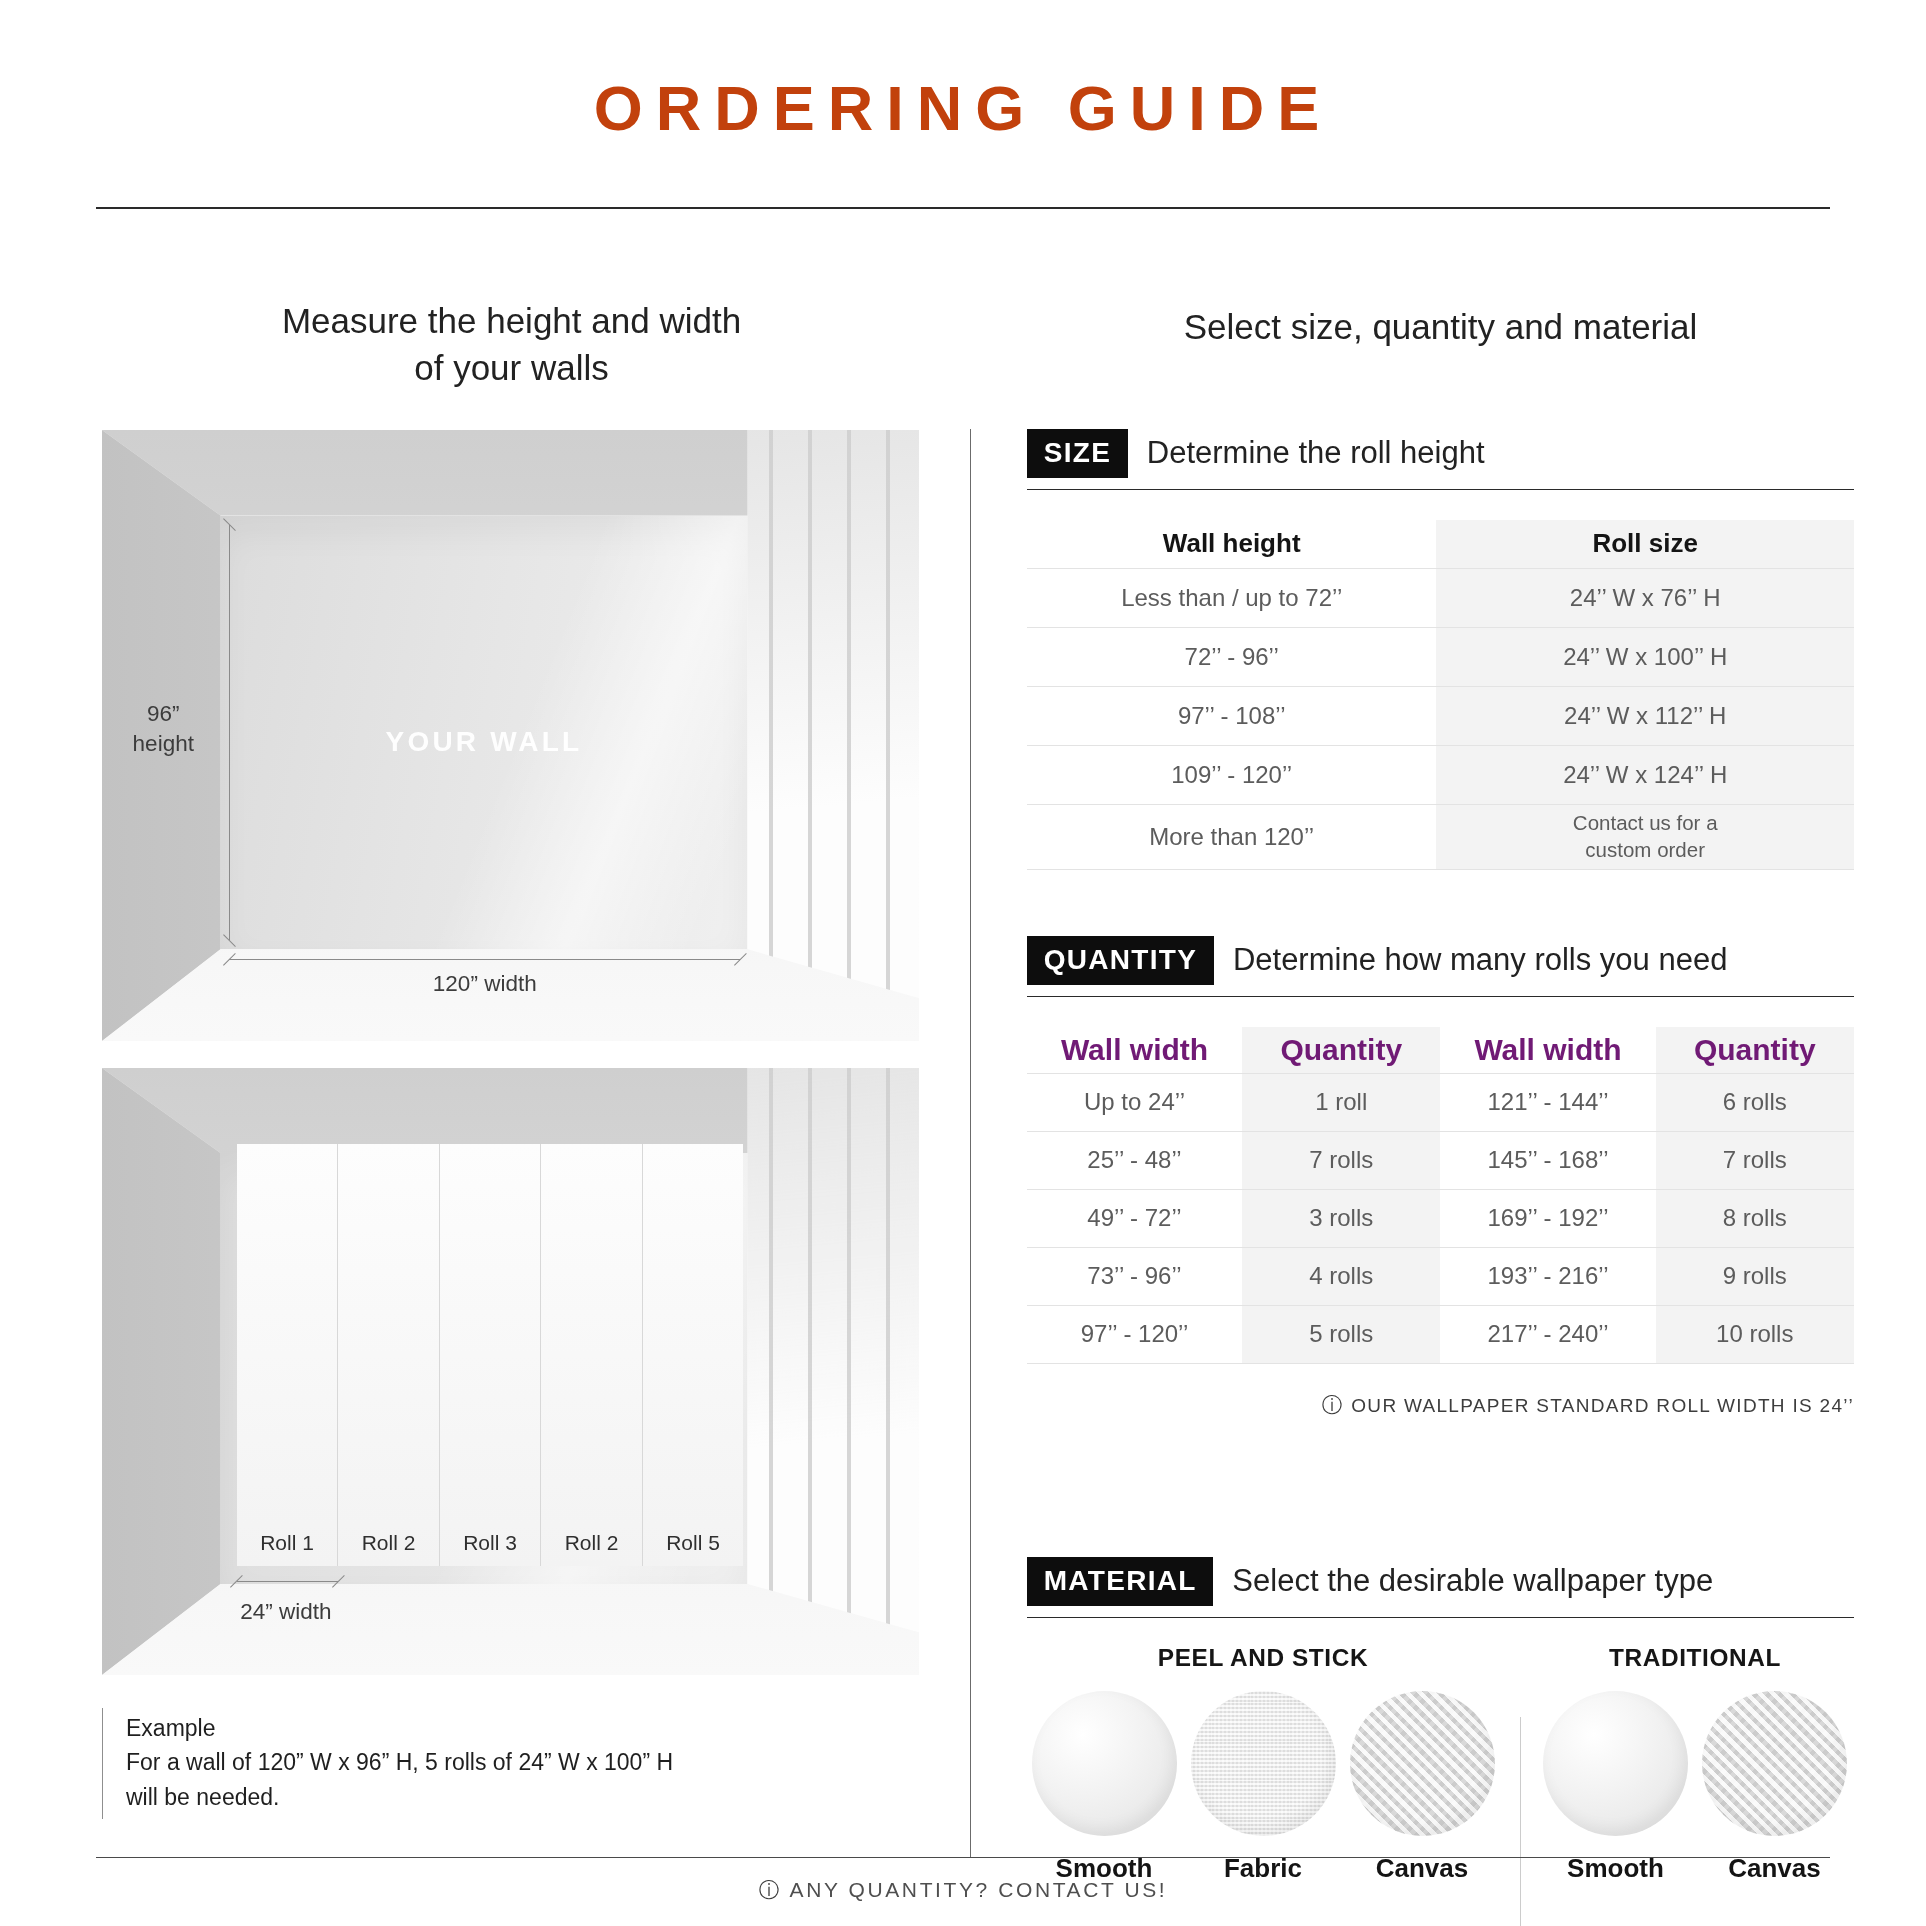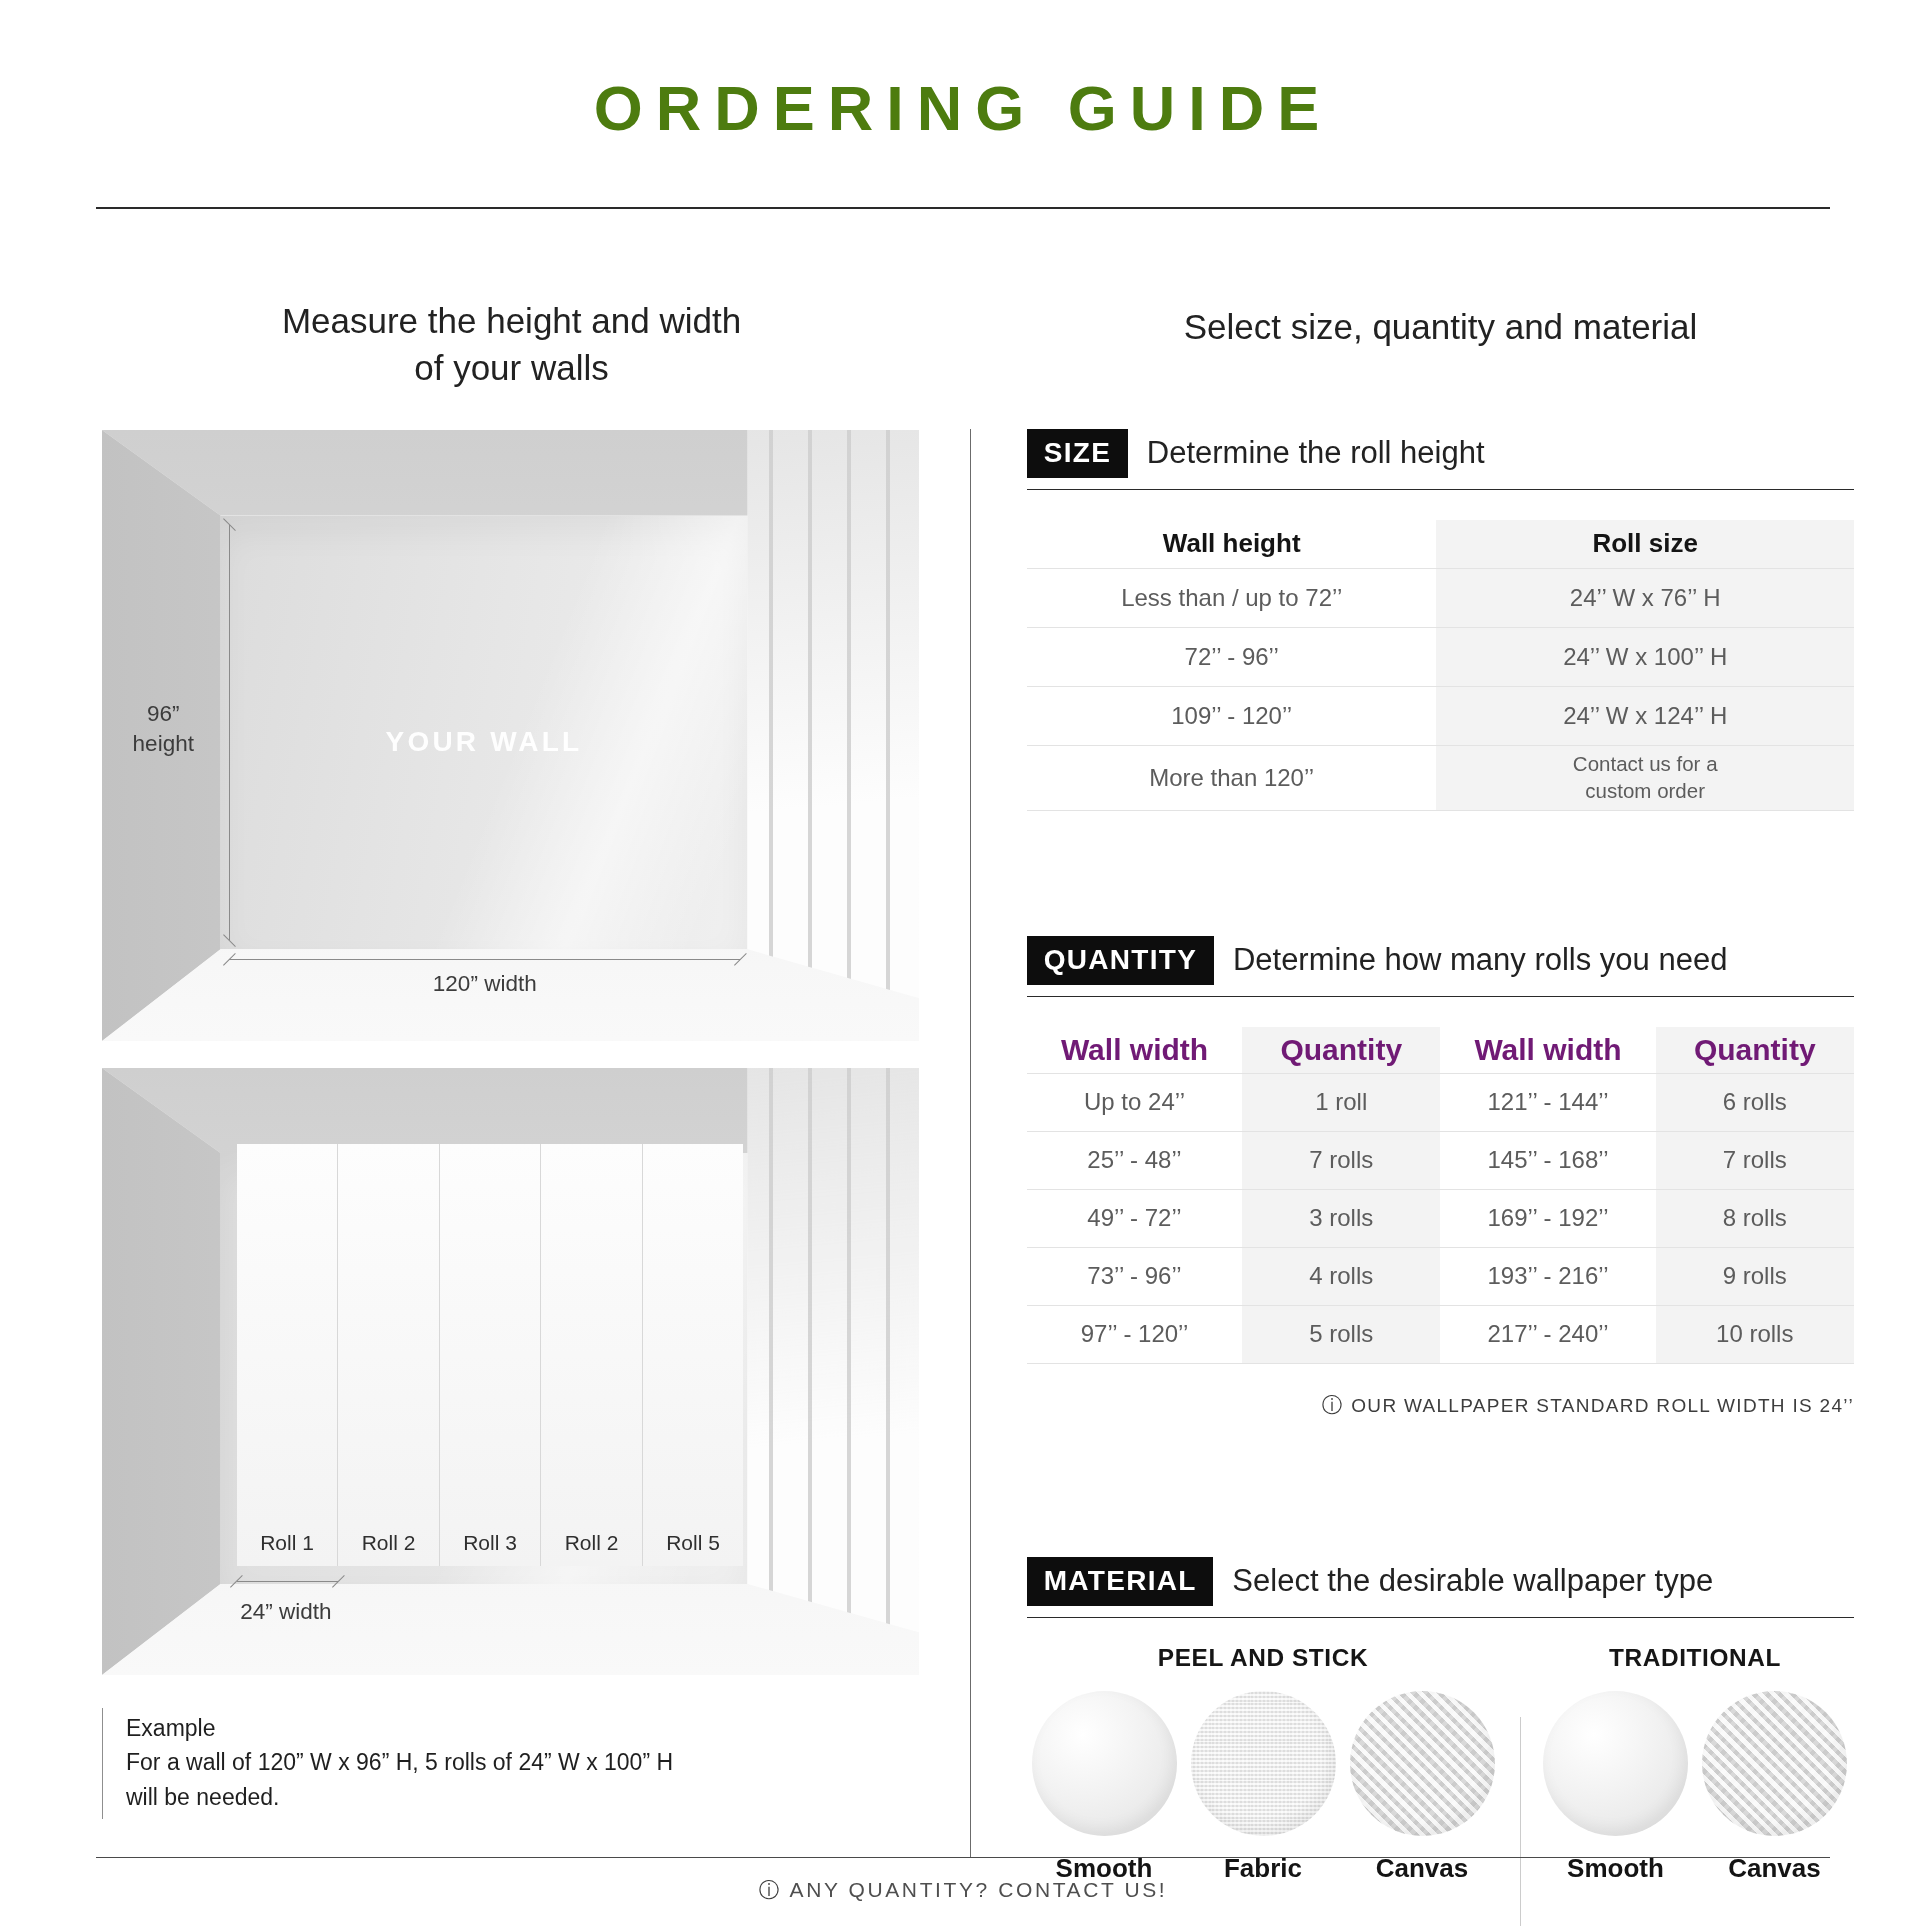--- a/index.html
+++ b/index.html
@@ -5,21 +5,21 @@
   html,body{margin:0;padding:0;}
   body{
     width:1926px;height:1926px;position:relative;background:#ffffff;
     font-family:"Liberation Sans","DejaVu Sans",sans-serif;color:#1e1e1e;
     overflow:hidden;
   }
   .abs{position:absolute;}
 
   
   .page-title{top:72px;left:0;width:1926px;text-align:center;
-    font-size:63px;font-weight:600;letter-spacing:13px;color:#4d7c0f;}
+    font-size:63px;font-weight:600;letter-spacing:13px;color:#c2410c;}
   .header-rule{top:207px;left:96px;width:1734px;height:1.9px;background:#2a2a2a;}
   .col-divider{left:970px;top:429px;width:1.3px;height:1428px;background:#6b6b6b;}
 
   
   .left-heading{top:297px;left:103px;width:817px;text-align:center;
     font-size:35px;line-height:1.35;font-weight:500;color:#222;white-space:pre-line;}
   .right-heading{top:307px;left:1027px;width:827px;text-align:center;
     font-size:35px;font-weight:500;color:#222;}
 
   
@@ -216,20 +216,24 @@
     </div>
     <div class="st-row">
       <div class="st-cell">Less than / up to 72’’</div>
       <div class="st-cell st-right">24’’ W x 76’’ H</div>
     </div>
     <div class="st-row">
       <div class="st-cell">72’’ - 96’’</div>
       <div class="st-cell st-right">24’’ W x 100’’ H</div>
     </div>
     <div class="st-row">
+      <div class="st-cell">97’’ - 108’’</div>
+      <div class="st-cell st-right">24’’ W x 112’’ H</div>
+    </div>
+    <div class="st-row">
       <div class="st-cell">109’’ - 120’’</div>
       <div class="st-cell st-right">24’’ W x 124’’ H</div>
     </div>
     <div class="st-row">
       <div class="st-cell">More than 120’’</div>
       <div class="st-cell st-right st-custom">Contact us for a
 custom order</div>
     </div>
   </div>
 </div>

